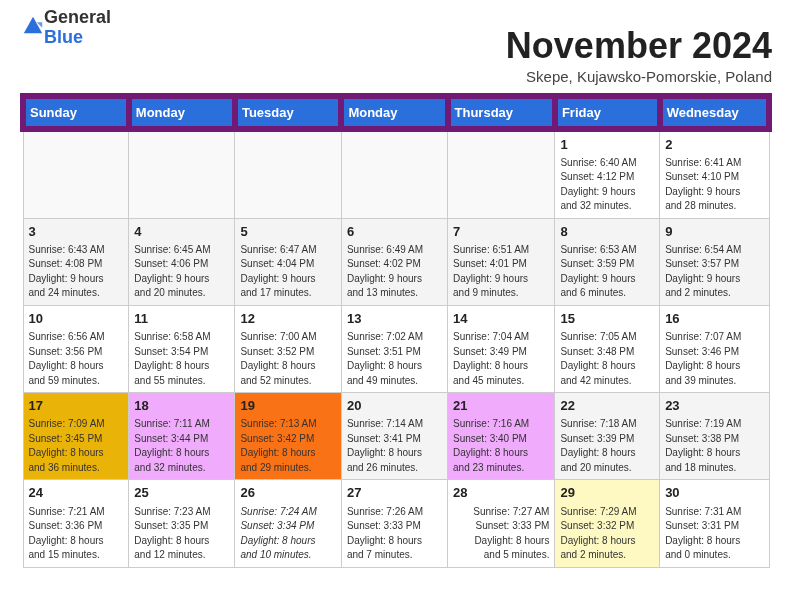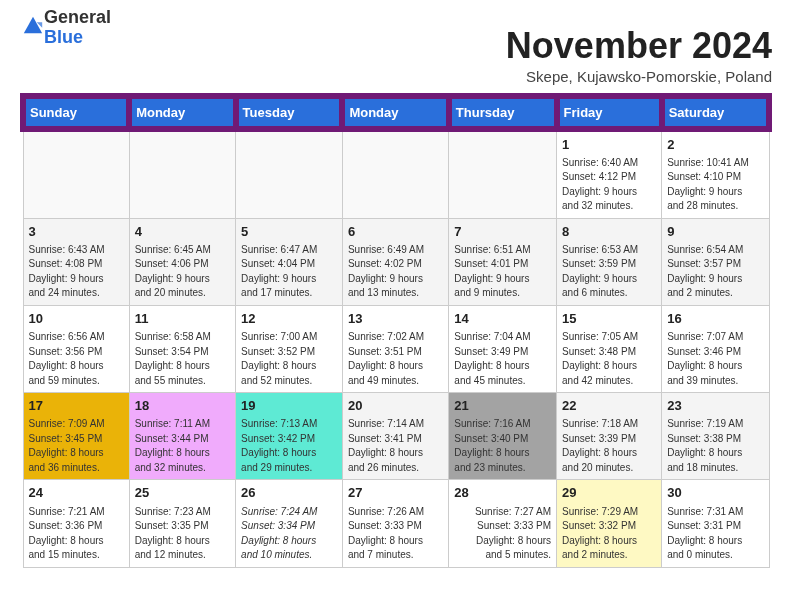--- a/index.html
+++ b/index.html
@@ -126,40 +126,40 @@
 
   <table class="calendar">
     <thead>
       <tr>
       <th>Sunday</th>
           <th>Monday</th>
           <th>Tuesday</th>
           <th>Monday</th>
           <th>Thursday</th>
           <th>Friday</th>
-          <th>Saturday</th>
+          <th>Wednesday</th>
         </tr>
     </thead>
     <tbody id="calendar-body">
     <tr>
           <td class="empty" style="background: rgb(249, 249, 249);"></td>
           <td class="empty" style="background: rgb(249, 249, 249);"></td>
           <td class="empty" style="background: rgb(249, 249, 249);"></td>
           <td class="empty" style="background: rgb(249, 249, 249);"></td>
           <td class="empty" style="background: rgb(249, 249, 249);"></td>
           <td style="background: rgb(255, 255, 255);">
             <span class="day-number">1</span>
             <div class="day-info" style="white-space: pre-line;">Sunrise: 6:40 AM
 Sunset: 4:12 PM
 Daylight: 9 hours
 and 32 minutes.</div>
           </td>
           <td style="background: rgb(255, 255, 255);">
             <span class="day-number">2</span>
-            <div class="day-info" style="white-space: pre-line;">Sunrise: 10:41 AM
+            <div class="day-info" style="white-space: pre-line;">Sunrise: 6:41 AM
 Sunset: 4:10 PM
 Daylight: 9 hours
 and 28 minutes.</div>
           </td>
         </tr>
         <tr>
           <td style="background: rgb(244, 244, 244);">
             <span class="day-number">3</span>
             <div class="day-info" style="white-space: pre-line;">Sunrise: 6:43 AM
 Sunset: 4:08 PM
@@ -268,35 +268,35 @@
 Daylight: 8 hours
 and 36 minutes.</div>
           </td>
           <td style="background: #f0abfc;">
             <span class="day-number">18</span>
             <div class="day-info" style="white-space: pre-line;">Sunrise: 7:11 AM
 Sunset: 3:44 PM
 Daylight: 8 hours
 and 32 minutes.</div>
           </td>
-          <td style="background: #5eead4;">
+          <td style="background: #f97316;">
             <span class="day-number">19</span>
             <div class="day-info" style="white-space: pre-line;">Sunrise: 7:13 AM
 Sunset: 3:42 PM
 Daylight: 8 hours
 and 29 minutes.</div>
           </td>
           <td style="background: rgb(244, 244, 244);">
             <span class="day-number">20</span>
             <div class="day-info" style="white-space: pre-line;">Sunrise: 7:14 AM
 Sunset: 3:41 PM
 Daylight: 8 hours
 and 26 minutes.</div>
           </td>
-          <td style="background: #a3a3a3;">
+          <td style="background: #f0abfc;">
             <span class="day-number">21</span>
             <div class="day-info" style="white-space: pre-line;">Sunrise: 7:16 AM
 Sunset: 3:40 PM
 Daylight: 8 hours
 and 23 minutes.</div>
           </td>
           <td style="background: rgb(244, 244, 244);">
             <span class="day-number">22</span>
             <div class="day-info" style="white-space: pre-line;">Sunrise: 7:18 AM
 Sunset: 3:39 PM

